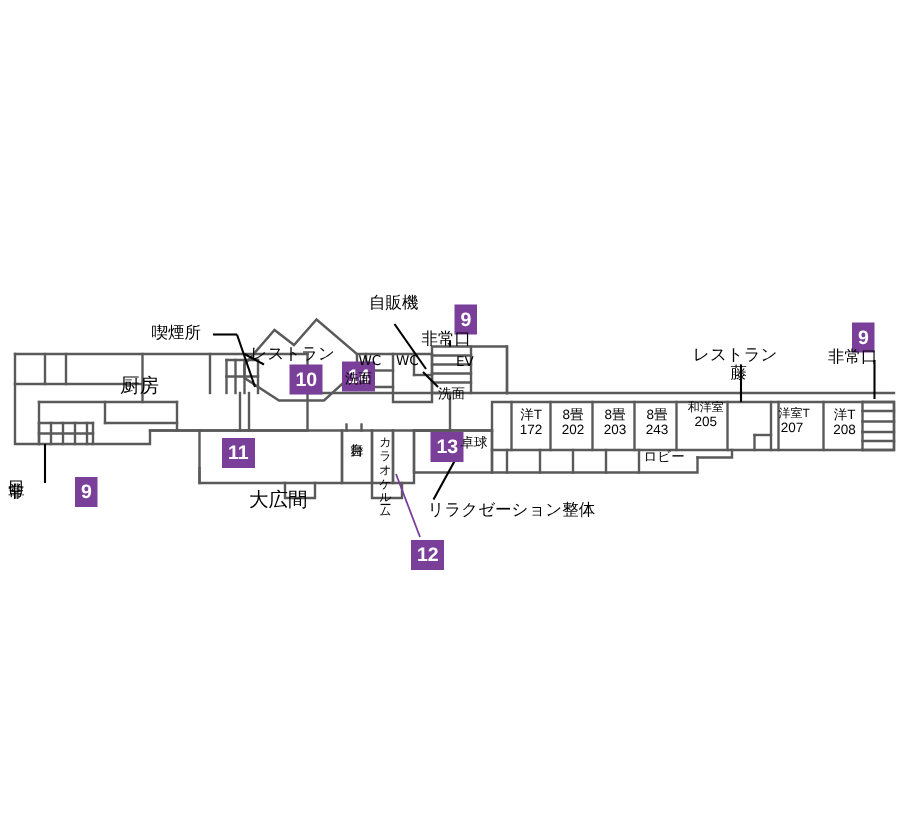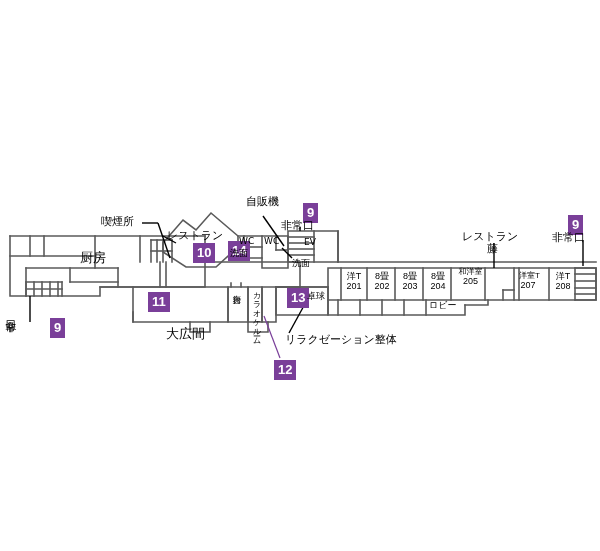--- a/index.html
+++ b/index.html
@@ -259,33 +259,33 @@
 
   <div class="maplabel lbl-s" style="left:230px; top:249px;">洗面</div>
 
   <div class="maplabel lbl-s" style="left:292px; top:259px;">洗面</div>
 
   <div class="maplabel lbl-m ctr" style="left:462px; top:231px;">レストラン</div>
   <div class="maplabel lbl-m ctr" style="left:487px; top:243px;">藤</div>
 
   <div class="roomcell" style="left:341px; top:272px; width:26px;">
     <div>洋T</div>
-    <div>201</div>
+    <div>172</div>
   </div>
   <div class="roomcell" style="left:369px; top:272px; width:26px;">
     <div>8畳</div>
     <div>202</div>
   </div>
   <div class="roomcell" style="left:397px; top:272px; width:26px;">
     <div>8畳</div>
     <div>203</div>
   </div>
   <div class="roomcell" style="left:425px; top:272px; width:26px;">
     <div>8畳</div>
-    <div>204</div>
+    <div>243</div>
   </div>
   <div class="roomcell" style="left:453px; top:268px; width:35px; font-size:8px;">
     <div>和洋室</div>
     <div style="font-size:9px;">205</div>
   </div>
   <div class="roomcell" style="left:519px; top:272px; width:18px; font-size:8px;">
     <div>洋室T</div>
     <div style="font-size:9px;">207</div>
   </div>
   <div class="roomcell" style="left:551px; top:272px; width:24px;">

